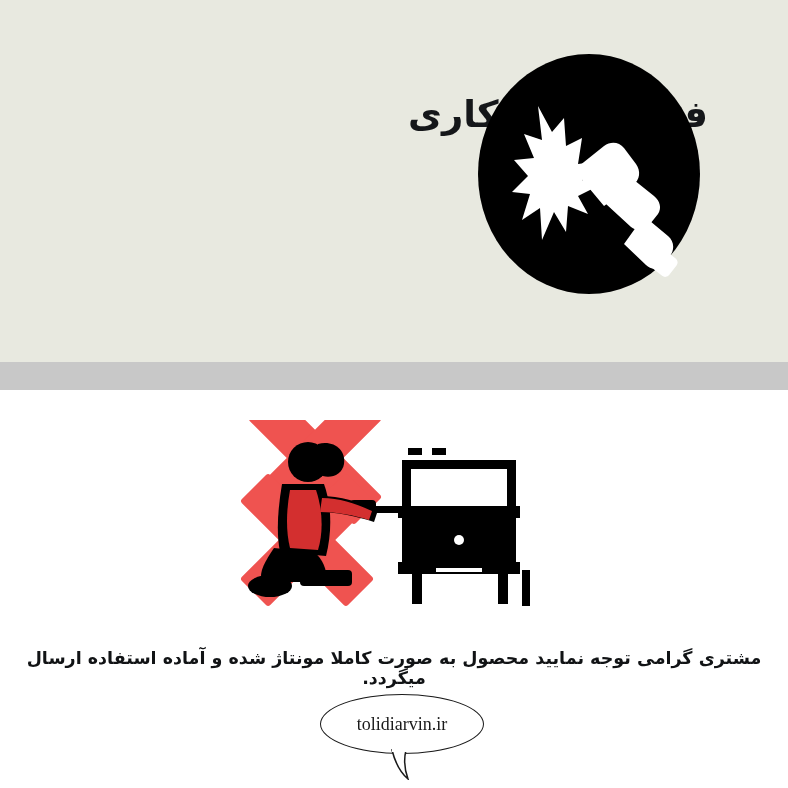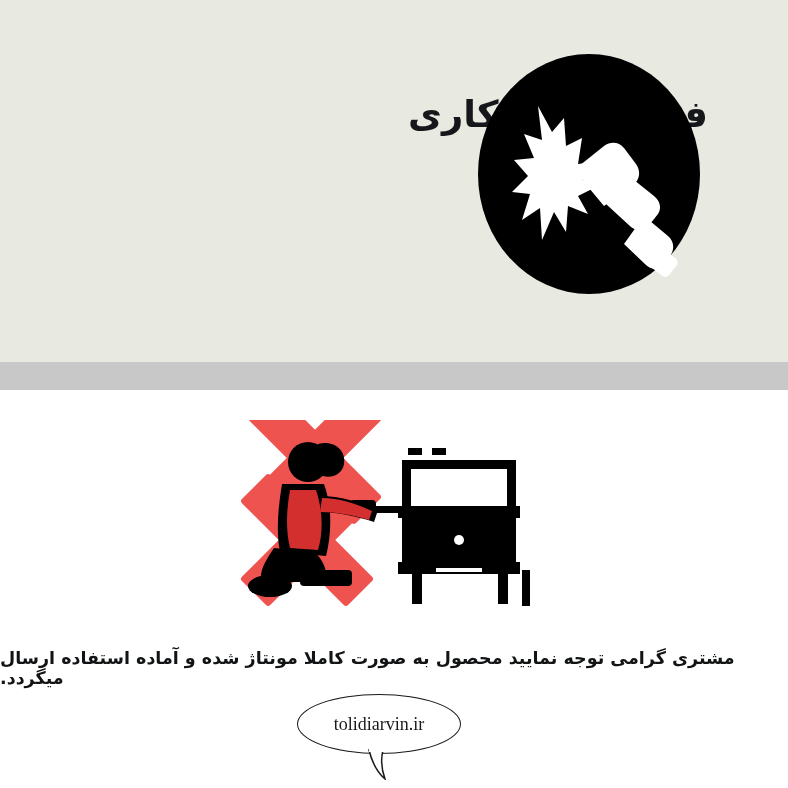--- a/index.html
+++ b/index.html
@@ -88,32 +88,32 @@
     top: 30px;
     width: 340px;
     height: 200px;
   }
 
   .notice {
     position: absolute;
     left: 0;
     top: 258px;
     width: 788px;
-    text-align: left;
+    text-align: center;
     direction: rtl;
     font-family: "DejaVu Sans", "Liberation Sans", sans-serif;
     font-size: 17.5px;
     font-weight: 700;
     color: #111315;
     letter-spacing: -0.3px;
   }
 
   .bubble {
     position: absolute;
-    left: 297px;
+    left: 320px;
     top: 304px;
     width: 166px;
     height: 62px;
     text-decoration: underline;
   }
   .bubble-body {
     position: absolute;
     left: 0;
     top: 0;
     width: 164px;

